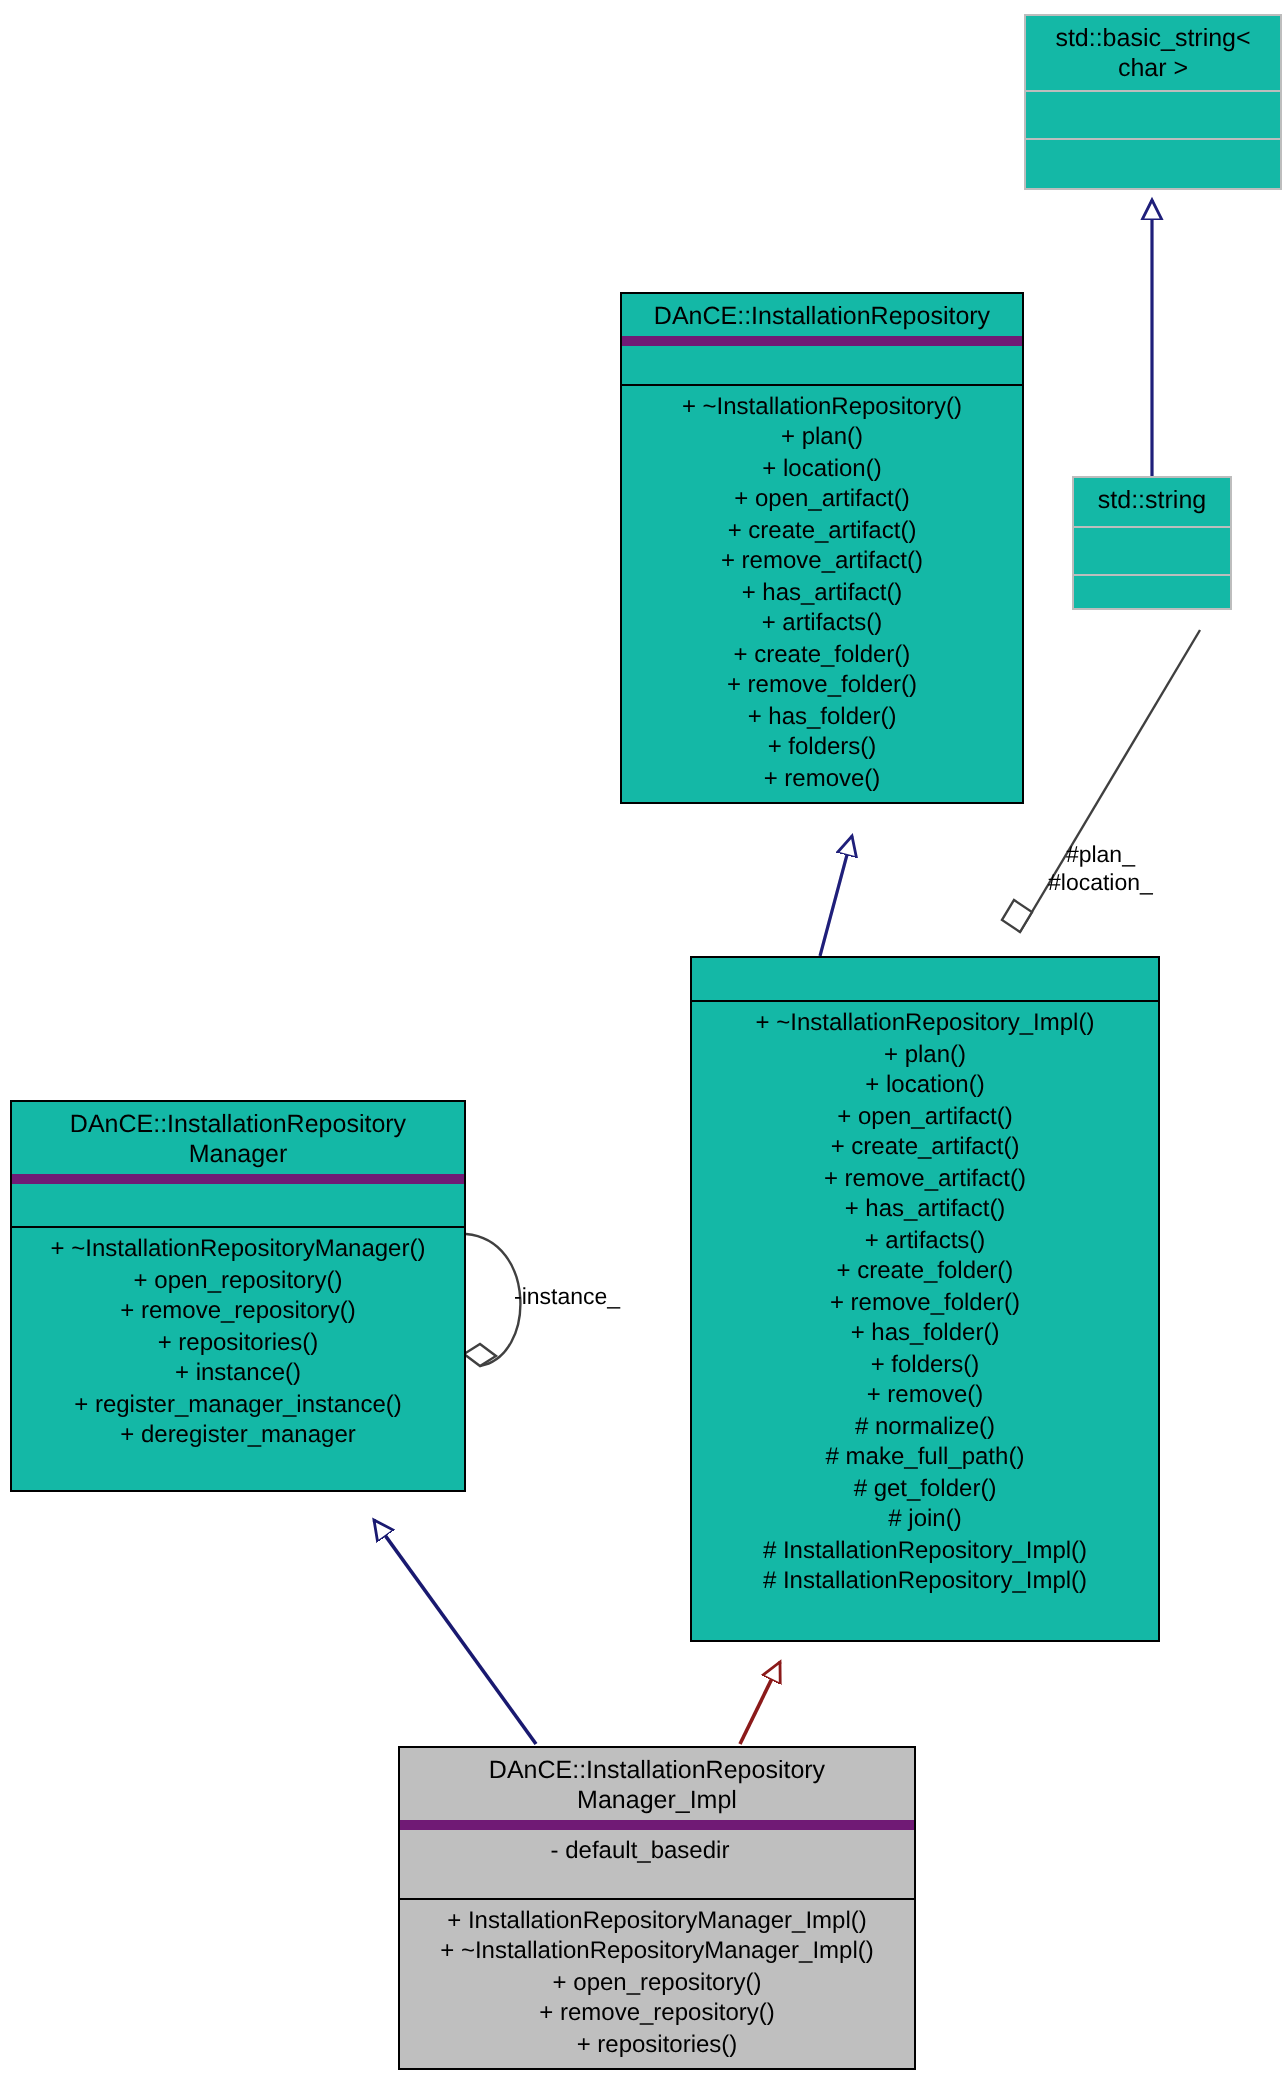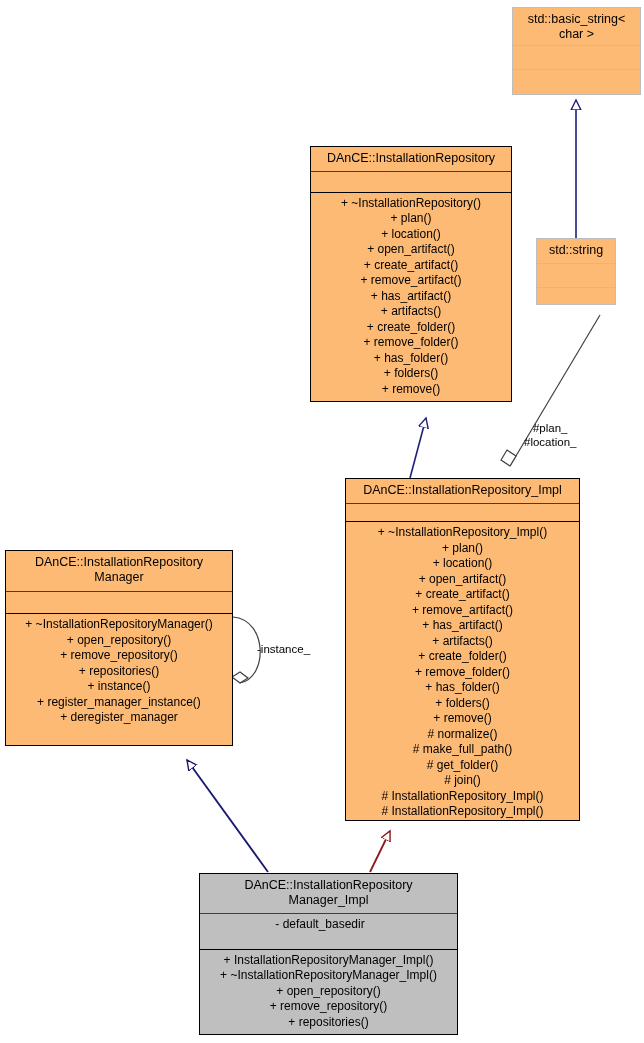--- a/index.html
+++ b/index.html
@@ -18,39 +18,39 @@
   svg.edges {
     position: absolute;
     left: 0; top: 0;
     width: 644px;
     height: 1043px;
     pointer-events: none;
   }
   .uml-box {
     position: absolute;
     box-sizing: border-box;
-    background: #fdba74;
+    background: #14b8a6;
     border: 1px solid #000000;
     display: flex;
     flex-direction: column;
   }
   .uml-box.gray-border {
     border: 1px solid #bdbdbd;
   }
   .uml-box.filled {
     background: #bfbfbf;
   }
   .uml-title {
     box-sizing: border-box;
     text-align: center;
     font-size: 12.5px;
     color: #000;
     line-height: 15px;
     padding: 4px 4px 5px 4px;
-    border-bottom: 1px solid #701a75;
+    border-bottom: 5px solid #701a75;
     white-space: pre-line;
   }
   .gray-border .uml-title { border-bottom: 1px solid #bdbdbd; }
   .uml-attrs {
     box-sizing: border-box;
     font-size: 12px;
     color: #000;
     line-height: 15.5px;
     padding: 3px 22px 4px 5px;
     border-bottom: 1px solid #000000;
@@ -180,21 +180,20 @@
       </div>
   </div>
 
   <div class="uml-box gray-border" id="box-std-string">
     <div class="uml-title">std::string</div>
     <div class="uml-attrs"></div>
     <div class="uml-ops"></div>
   </div>
 
   <div class="uml-box" id="box-repository-impl">
-    <div class="uml-title">DAnCE::InstallationRepository_Impl</div>
     <div class="uml-attrs"></div>
     <div class="uml-ops">
         <div>+ ~InstallationRepository_Impl()</div>
         <div>+ plan()</div>
         <div>+ location()</div>
         <div>+ open_artifact()</div>
         <div>+ create_artifact()</div>
         <div>+ remove_artifact()</div>
         <div>+ has_artifact()</div>
         <div>+ artifacts()</div>

